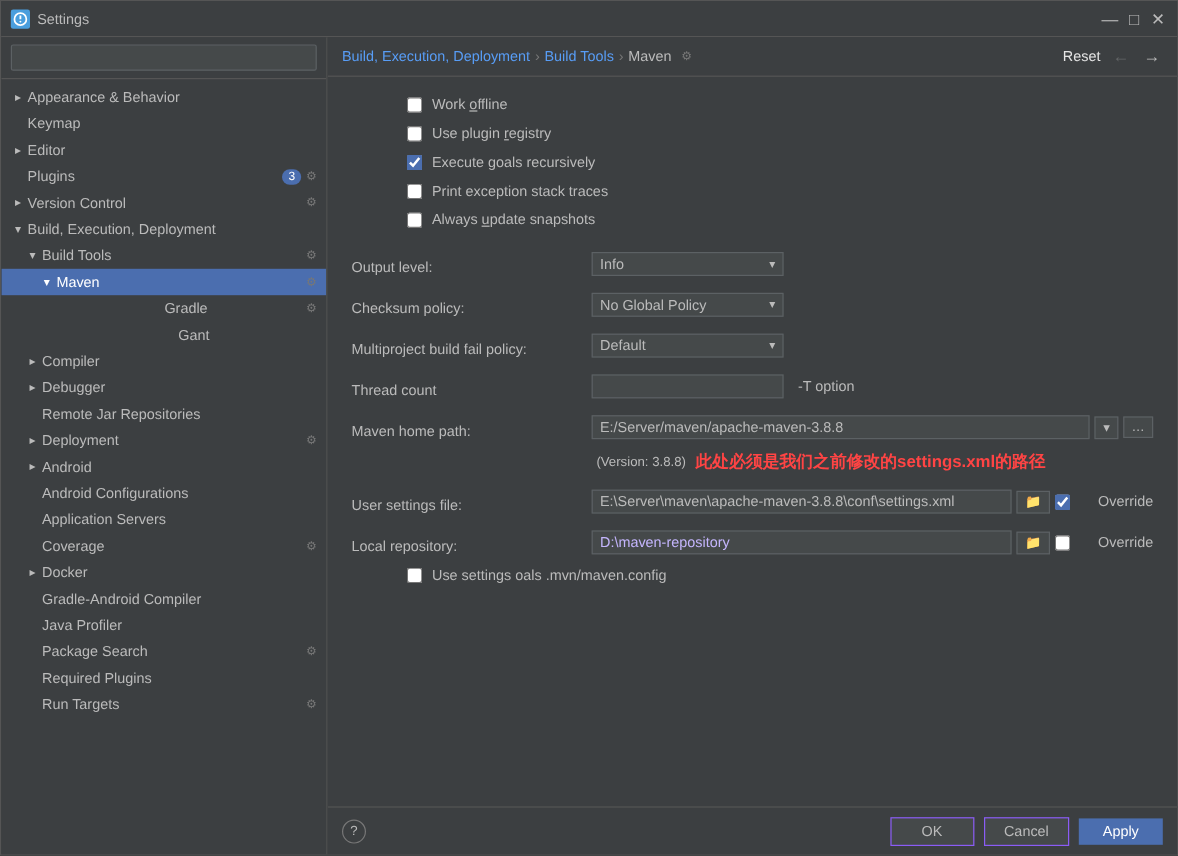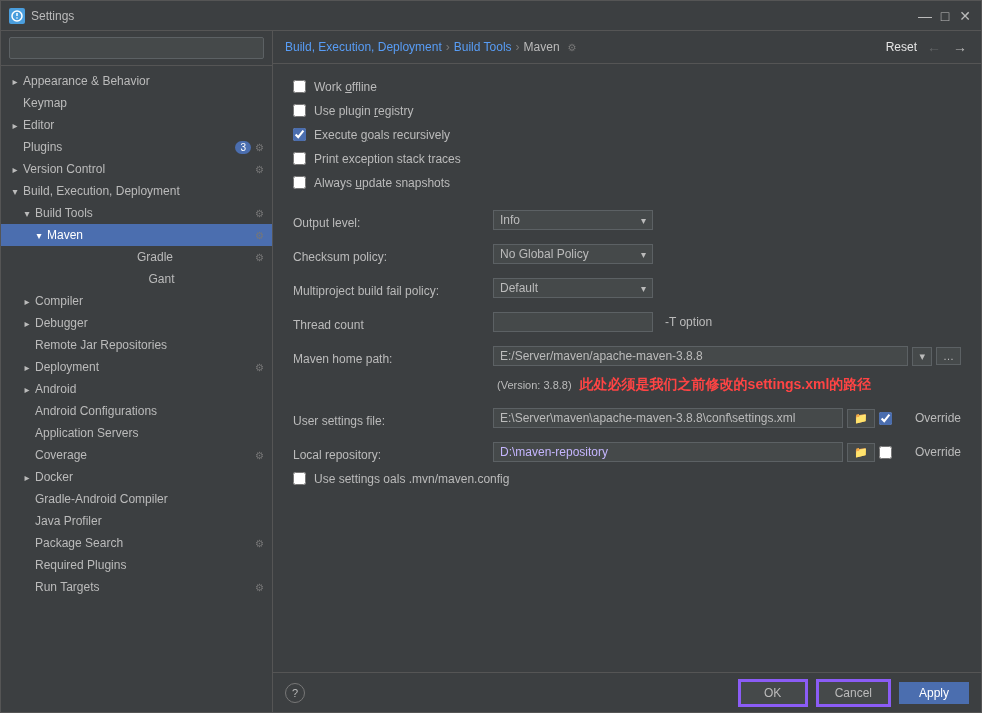--- a/index.html
+++ b/index.html
@@ -52,21 +52,21 @@
     .breadcrumb-actions { display: flex; align-items: center; gap: 8px; }
     .breadcrumb-reset { color: #e5e5e5; cursor: pointer; font-size: 12px; }
     .nav-btn { background: none; border: none; color: #bbb; cursor: pointer; font-size: 14px; padding: 2px; }
     .nav-btn:disabled { opacity: 0.3; cursor: default; }
 
     .panel-content { flex: 1; overflow-y: auto; padding: 16px 20px; }
     .panel-content::-webkit-scrollbar { width: 6px; }
     .panel-content::-webkit-scrollbar-track { background: #3c3f41; }
     .panel-content::-webkit-scrollbar-thumb { background: #555; }
 
-    .checkbox-row { display: flex; align-items: flex-start; margin-bottom: 10px; }
+    .checkbox-row { display: flex; align-items: flex-end; margin-bottom: 10px; margin-left: 46px; }
     .checkbox-row input[type=checkbox] { margin-right: 8px; width: 13px; height: 13px; accent-color: #4b6eaf; flex-shrink: 0; }
     .checkbox-label { color: #bbb; font-size: 12px; }
     .checkbox-label u { text-decoration: underline; }
 
     .form-row { display: flex; align-items: flex-end; margin-bottom: 10px; min-height: 24px; }
     .form-label { width: 200px; color: #bbb; font-size: 12px; flex-shrink: 0; }
     .form-control { display: flex; align-items: center; gap: 4px; flex: 1; }
 
     .dropdown { display: flex; align-items: center; background: #45494a; border: 1px solid #5c6164; color: #bbb; padding: 2px 6px; font-size: 12px; min-width: 160px; justify-content: space-between; cursor: pointer; }
     .dropdown-arrow { font-size: 10px; color: #bbb; }
@@ -85,21 +85,21 @@
 
     .version-hint { color: #bbb; font-size: 11px; margin-left: 4px; }
     .version-chinese { color: #ff4444; font-size: 14px; font-weight: bold; margin-left: 8px; }
 
     .hint-row { display: flex; align-items: center; margin-bottom: 10px; padding-left: 200px; }
 
     
     .bottom-bar { height: 40px; background: #3c3f41; border-top: 1px solid #555; display: flex; align-items: center; justify-content: flex-end; padding: 0 12px; gap: 8px; flex-shrink: 0; }
     .help-btn { width: 20px; height: 20px; border: 1px solid #777; border-radius: 50%; color: #bbb; background: none; cursor: pointer; font-size: 11px; display: flex; align-items: center; justify-content: center; margin-right: auto; }
     .action-btn { background: #4b6eaf; border: none; color: white; padding: 4px 16px; font-size: 12px; cursor: pointer; min-width: 70px; }
-    .action-btn.secondary { background: #45494a; border: 3px solid #8b5cf6; color: #bbb; }
+    .action-btn.secondary { background: #45494a; border: 1px solid #8b5cf6; color: #bbb; }
   </style>
 </head>
 <body>
 
 <div class="window">
 
   <div class="title-bar">
     <div class="title-bar-icon">
       <svg width="12" height="12" viewBox="0 0 12 12">
           <circle cx="6" cy="6" r="5" fill="none" stroke="white" stroke-width="1.5"></circle>

